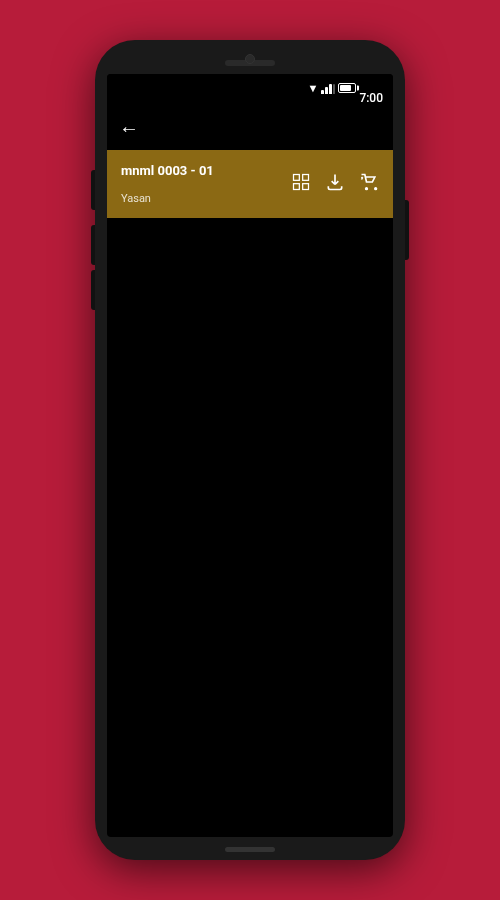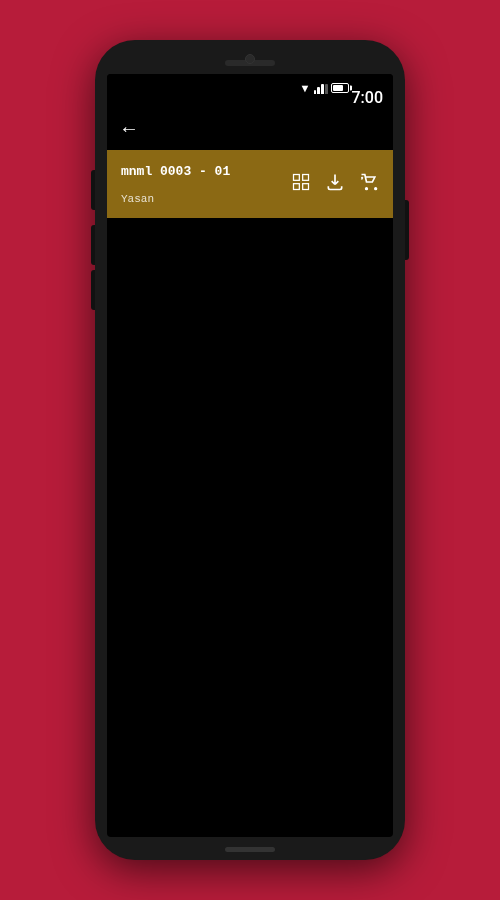--- a/index.html
+++ b/index.html
@@ -149,21 +149,21 @@
 
     .battery-fill {
       background: white;
       height: 100%;
       width: 75%;
       border-radius: 1px;
     }
 
     .status-time {
       color: white;
-      font-size: 16px;
+      font-size: 12px;
       font-weight: 500;
       margin-top: 19px;
     }
 
     
     .top-bar {
       width: 100%;
       height: 48px;
       background: #000;
       display: flex;
@@ -193,21 +193,20 @@
       background: #8B6914;
       display: flex;
       align-items: center;
       justify-content: space-between;
       padding: 0 14px;
     }
 
     .wallpaper-info {
       display: flex;
       flex-direction: column;
-      font-family: Liberation Mono, monospace;
     }
 
     .wallpaper-title {
       color: white;
       font-size: 13px;
       font-weight: 700;
     }
 
     .wallpaper-author {
       color: rgba(255,255,255,0.8);

